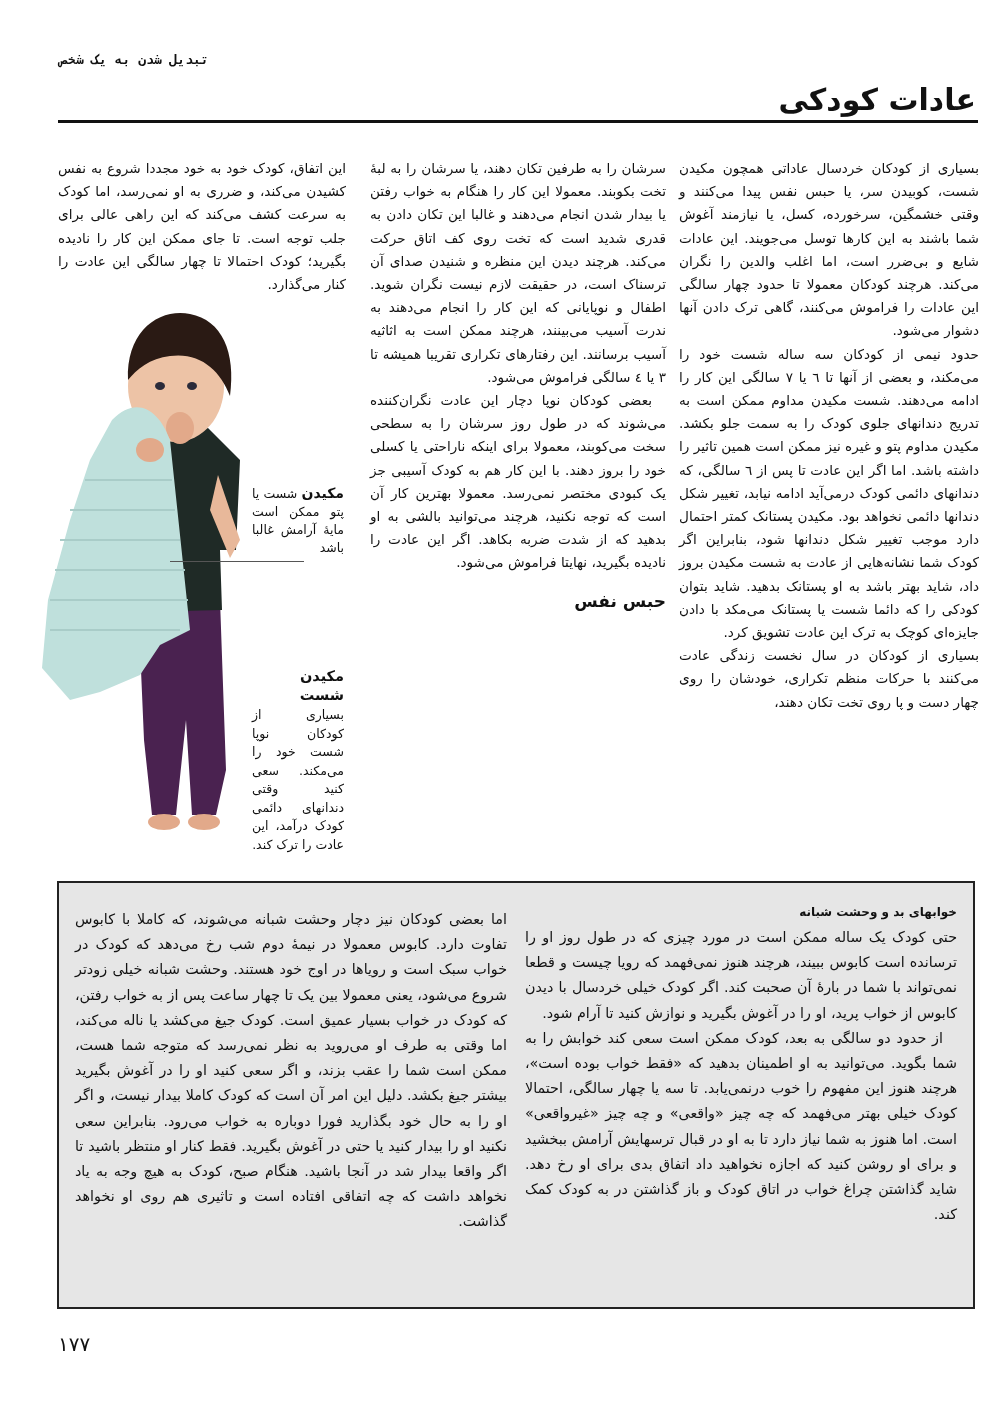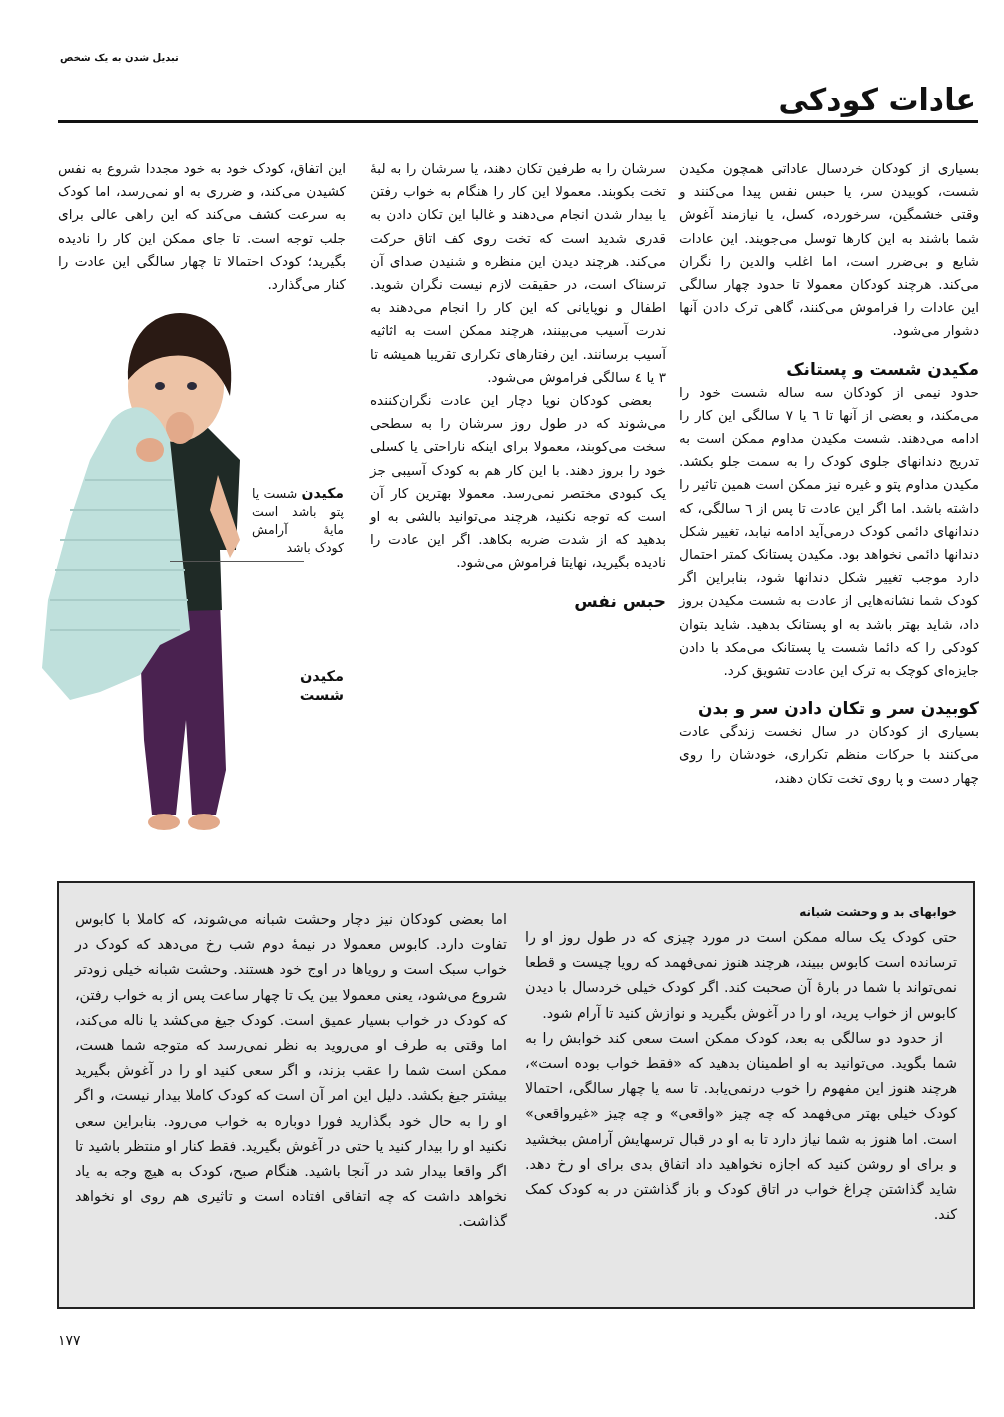--- a/index.html
+++ b/index.html
@@ -1,19 +1,19 @@
 <!DOCTYPE html>
 <html><head>
 <meta charset="utf-8">
 <style>
   html, body { margin:0; padding:0; background:#ffffff; }
   body { width:1004px; height:1417px; position:relative; overflow:hidden;
          font-family:"DejaVu Sans", sans-serif; color:#111; }
   .rtl { direction:rtl; text-align:justify; }
-  .running-head { position:absolute; left:60px; top:52px; font-size:10px; font-weight:bold; direction:rtl; }
+  .running-head { position:absolute; left:60px; top:52px; font-size:13px; font-weight:bold; direction:rtl;font-family:Liberation Mono, monospace; }
   .page-title { position:absolute; right:28px; top:82px; font-size:30px; font-weight:bold; direction:rtl; letter-spacing:0; }
   .title-rule { position:absolute; left:58px; right:26px; top:120px; height:3px; background:#111; }
 
   .col { position:absolute; top:136px; font-size:13.6px; line-height:23.2px;margin-top:21px; }
   .col p { margin:0; }
   .col .indent { text-indent:14px; }
   .col h2 { margin:14px 0 0 0; font-size:17px; font-weight:bold; line-height:24px; }
   .col1 { right:25px; width:300px; }
   .col2 { left:370px; width:296px; }
   .col3 { left:58px; width:288px; }
@@ -27,34 +27,32 @@
 
   .box { position:absolute; left:57px; top:881px; width:918px; height:428px;
          background:#e6e6e6; border:2px solid #222; box-sizing:border-box; }
   .box-col { position:absolute; top:16px; font-size:14.3px; line-height:25.2px; }
   .box-col p { margin:0; }
   .box-col h2 { margin:0; font-size:12px; font-weight:bold; line-height:26px; }
   .box-right { right:16px; width:432px; }
   .box-left { left:16px; width:432px; top:24px; }
   .box-col .indent { text-indent:14px; }
 
-  .page-number { position:absolute; left:58px; top:1332px; font-size:14px; }
+  .page-number { position:absolute; left:58px; top:1332px; font-size:20px; }
 </style>
 </head>
 <body>
 
 <div class="running-head">تبدیل شدن به یک شخص</div>
 <div class="page-title">عادات کودکی</div>
 <div class="title-rule"></div>
 
 <div class="col col1 rtl">
   <p>بسیاری از کودکان خردسال عاداتی همچون مکیدن شست، کوبیدن سر، یا حبس نفس پیدا می‌کنند و وقتی خشمگین، سرخورده، کسل، یا نیازمند آغوش شما باشند به این کارها توسل می‌جویند. این عادات شایع و بی‌ضرر است، اما اغلب والدین را نگران می‌کند. هرچند کودکان معمولا تا حدود چهار سالگی این عادات را فراموش می‌کنند، گاهی ترک دادن آنها دشوار می‌شود.</p>
-  <h2>مکیدن شست و پستانک</h2>
   <p>حدود نیمی از کودکان سه ساله شست خود را می‌مکند، و بعضی از آنها تا ٦ یا ٧ سالگی این کار را ادامه می‌دهند. شست مکیدن مداوم ممکن است به تدریج دندانهای جلوی کودک را به سمت جلو بکشد. مکیدن مداوم پتو و غیره نیز ممکن است همین تاثیر را داشته باشد. اما اگر این عادت تا پس از ٦ سالگی، که دندانهای دائمی کودک درمی‌آید ادامه نیابد، تغییر شکل دندانها دائمی نخواهد بود. مکیدن پستانک کمتر احتمال دارد موجب تغییر شکل دندانها شود، بنابراین اگر کودک شما نشانه‌هایی از عادت به شست مکیدن بروز داد، شاید بهتر باشد به او پستانک بدهید. شاید بتوان کودکی را که دائما شست یا پستانک می‌مکد با دادن جایزه‌ای کوچک به ترک این عادت تشویق کرد.</p>
-  <h2>کوبیدن سر و تکان دادن سر و بدن</h2>
   <p>بسیاری از کودکان در سال نخست زندگی عادت می‌کنند با حرکات منظم تکراری، خودشان را روی چهار دست و پا روی تخت تکان دهند،</p>
 </div>
 
 <div class="col col2 rtl">
   <p>سرشان را به طرفین تکان دهند، یا سرشان را به لبهٔ تخت بکوبند. معمولا این کار را هنگام به خواب رفتن یا بیدار شدن انجام می‌دهند و غالبا این تکان دادن به قدری شدید است که تخت روی کف اتاق حرکت می‌کند. هرچند دیدن این منظره و شنیدن صدای آن ترسناک است، در حقیقت لازم نیست نگران شوید. اطفال و نوپایانی که این کار را انجام می‌دهند به ندرت آسیب می‌بینند، هرچند ممکن است به اثاثیه آسیب برسانند. این رفتارهای تکراری تقریبا همیشه تا ٣ یا ٤ سالگی فراموش می‌شود.</p>
   <p class="indent">بعضی کودکان نوپا دچار این عادت نگران‌کننده می‌شوند که در طول روز سرشان را به سطحی سخت می‌کوبند، معمولا برای اینکه ناراحتی یا کسلی خود را بروز دهند. با این کار هم به کودک آسیبی جز یک کبودی مختصر نمی‌رسد. معمولا بهترین کار آن است که توجه نکنید، هرچند می‌توانید بالشی به او بدهید که از شدت ضربه بکاهد. اگر این عادت را نادیده بگیرید، نهایتا فراموش می‌شود.</p>
   <h2>حبس نفس</h2>
 </div>
 
 <div class="col col3 rtl">
@@ -79,26 +77,27 @@
 
   <ellipse cx="140" cy="128" rx="14" ry="16" fill="#e2a98a"></ellipse>
 
   <path d="M72 120 C96 96 118 108 130 140 L150 330 L120 345 L100 375 L60 392 L30 400 L2 368 L8 300 L30 220 L50 160 Z" fill="#bfe0dc"></path>
   <path d="M20 240 L140 240 M15 270 L145 270 M10 300 L148 300 M10 330 L140 330 M30 210 L135 210 M45 180 L132 180" stroke="#a9ccc8" stroke-width="2" fill="none"></path>
 
   <ellipse cx="110" cy="150" rx="14" ry="12" fill="#e2a98a"></ellipse>
 </svg>
 
 <div class="cap1">
-  <b>مکیدن</b><span> شست یا پتو باشد است مایهٔ آرامش کودک باشد</span>
+  <b>مکیدن</b><span> شست یا پتو ممکن است مایهٔ آرامش غالبا باشد</span>
 </div>
 <div class="cap-rule"></div>
 
 <div class="cap2">
   <h3>مکیدن شست</h3>
+  <div>بسیاری از کودکان نوپا شست خود را می‌مکند. سعی کنید وقتی دندانهای دائمی کودک درآمد، این عادت را ترک کند.</div>
 </div>
 
 <div class="box">
   <div class="box-col box-right rtl">
     <h2>خوابهای بد و وحشت شبانه</h2>
     <p>حتی کودک یک ساله ممکن است در مورد چیزی که در طول روز او را ترسانده است کابوس ببیند، هرچند هنوز نمی‌فهمد که رویا چیست و قطعا نمی‌تواند با شما در بارهٔ آن صحبت کند. اگر کودک خیلی خردسال با دیدن کابوس از خواب پرید، او را در آغوش بگیرید و نوازش کنید تا آرام شود.</p>
     <p class="indent">از حدود دو سالگی به بعد، کودک ممکن است سعی کند خوابش را به شما بگوید. می‌توانید به او اطمینان بدهید که «فقط خواب بوده است»، هرچند هنوز این مفهوم را خوب درنمی‌یابد. تا سه یا چهار سالگی، احتمالا کودک خیلی بهتر می‌فهمد که چه چیز «واقعی» و چه چیز «غیرواقعی» است. اما هنوز به شما نیاز دارد تا به او در قبال ترسهایش آرامش ببخشید و برای او روشن کنید که اجازه نخواهید داد اتفاق بدی برای او رخ دهد. شاید گذاشتن چراغ خواب در اتاق کودک و باز گذاشتن در به کودک کمک کند.</p>
   </div>
   <div class="box-col box-left rtl">
     <p>اما بعضی کودکان نیز دچار وحشت شبانه می‌شوند، که کاملا با کابوس تفاوت دارد. کابوس معمولا در نیمهٔ دوم شب رخ می‌دهد که کودک در خواب سبک است و رویاها در اوج خود هستند. وحشت شبانه خیلی زودتر شروع می‌شود، یعنی معمولا بین یک تا چهار ساعت پس از به خواب رفتن، که کودک در خواب بسیار عمیق است. کودک جیغ می‌کشد یا ناله می‌کند، اما وقتی به طرف او می‌روید به نظر نمی‌رسد که متوجه شما هست، ممکن است شما را عقب بزند، و اگر سعی کنید او را در آغوش بگیرید بیشتر جیغ بکشد. دلیل این امر آن است که کودک کاملا بیدار نیست، و اگر او را به حال خود بگذارید فورا دوباره به خواب می‌رود. بنابراین سعی نکنید او را بیدار کنید یا حتی در آغوش بگیرید. فقط کنار او منتظر باشید تا اگر واقعا بیدار شد در آنجا باشید. هنگام صبح، کودک به هیچ وجه به یاد نخواهد داشت که چه اتفاقی افتاده است و تاثیری هم روی او نخواهد گذاشت.</p>

